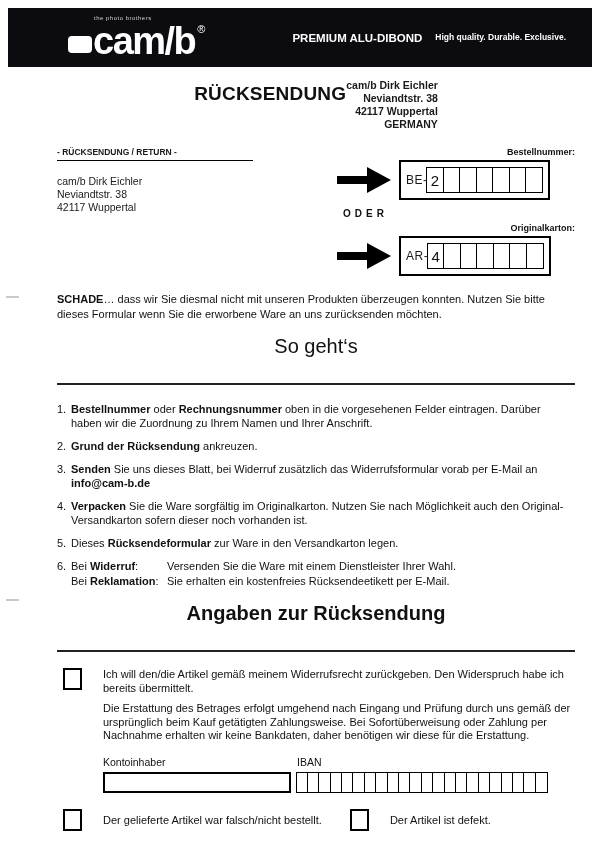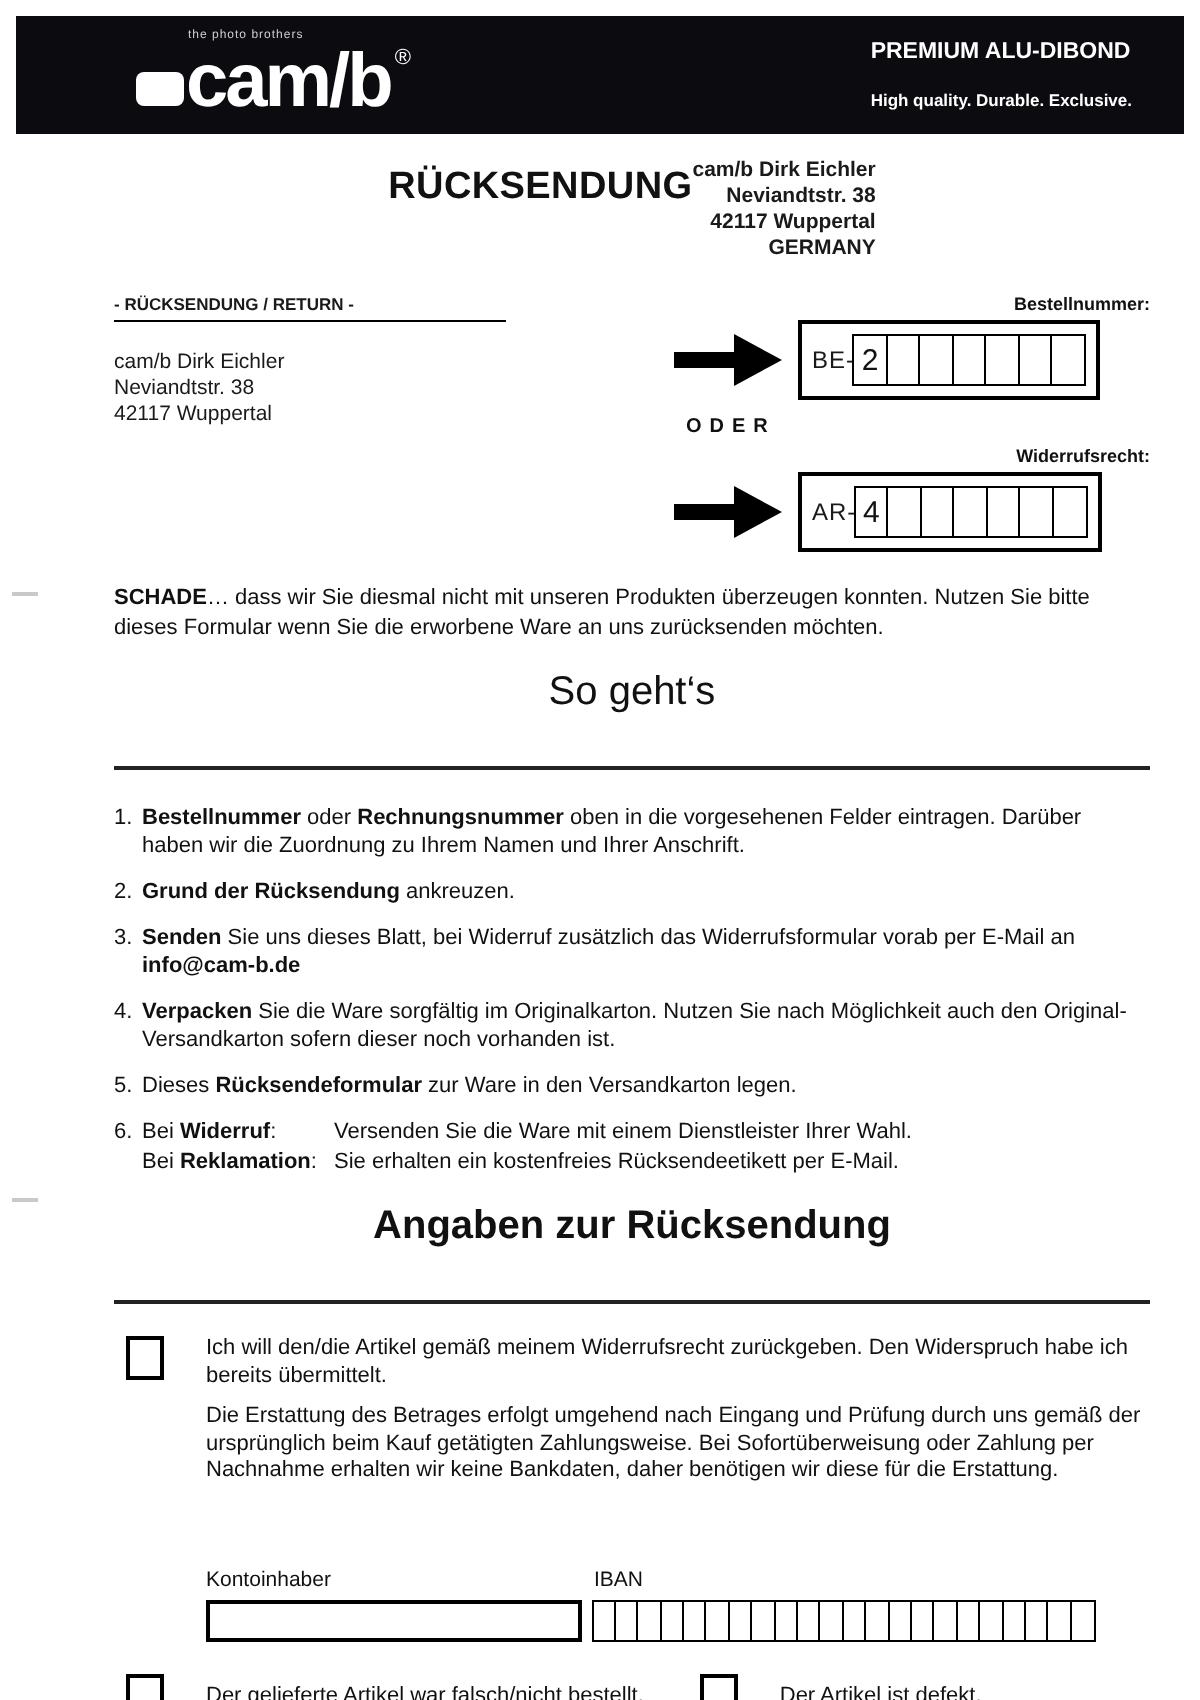--- a/index.html
+++ b/index.html
@@ -14,21 +14,21 @@
     margin:8px 8px 0 8px; height:59px; background:#0b0b10;
     display:flex; align-items:center; justify-content:space-between;
     padding:0 26px 0 60px;
   }
   .logo { display:flex; flex-direction:column; }
   .logo-tagline { color:#cfcfcf; font-size:6px; letter-spacing:0.5px; margin:0 0 1px 26px; }
   .logo-main { display:flex; align-items:center; line-height:1; }
   .cam-icon { width:24px; height:17px; background:#ffffff; border-radius:4px; margin-right:1px; margin-top:6px; }
   .logo-name { color:#ffffff; font-size:38px; font-weight:bold; letter-spacing:-1.5px; }
   .logo-reg { color:#ffffff; font-size:11px; position:relative; top:-12px; left:2px; }
-  .brand-right { display:flex; flex-direction:column; align-items:flex-start; gap:13px;margin-left:21px; }
+  .brand-right { display:flex; flex-direction:row; align-items:flex-start; gap:13px;margin-left:21px; }
   .brand-product { color:#ffffff; font-size:11.5px; font-weight:bold; }
   .brand-slogan { color:#ffffff; font-size:8.5px; font-weight:bold; }
   
   .content { padding:12px 25px 0 57px; }
   .row-a { display:flex; justify-content:center; }
   .page-title { font-size:19px; font-weight:bold; margin:4px 0 0 0; letter-spacing:0.2px; }
   .recipient { text-align:right; font-size:10.5px; line-height:13px; font-weight:bold; color:#1a1a1a; }
   .row-b { display:flex; justify-content:space-between; margin-top:16px; }
   .return-label { font-size:8.5px; font-weight:bold; border-bottom:1px solid #000; padding-bottom:3px; width:196px; color:#1a1a1a; }
   .sender { font-size:10.5px; line-height:13px; margin-top:14px; color:#1a1a1a; }
@@ -55,21 +55,21 @@
   .step-num { width:14px; flex:none; }
   .step-body { flex:1; padding-right:6px; }
   .six-grid { display:grid; grid-template-columns:96px 1fr; row-gap:1px; }
   
   .wd-row { display:flex; margin-top:9px; }
   .checkbox { width:19px; height:22px; border:2px solid #000; background:#fff; flex:none; }
   .wd-row .checkbox { margin-left:6px; }
   .wd-text { margin-left:21px; font-size:11px; line-height:13.5px; width:472px; }
   .wd-text p { margin:0 0 7px 0; }
   .bank-row { display:flex; margin-left:46px; margin-top:6px; }
-  .bank-label { font-size:10.5px; margin-bottom:4px;margin-top:28px; }
+  .bank-label { font-size:10.5px; margin-bottom:4px; }
   .konto-box { width:188px; height:21px; border:2px solid #000; background:#fff; }
   .iban-wrap { margin-left:6px; }
   .iban-grid { display:flex; }
   .iban-grid .cell { width:12.9px; height:21px; border:1.5px solid #000; margin-left:-1.5px; background:#fff; }
   .cb-row2 { display:flex; align-items:center; margin-top:16px; font-size:11px; }
   .cb-row2 .checkbox { margin-left:6px; }
   .cb-label { margin-left:21px; }
   .cb-row2 .second { margin-left:28px; }
   .fehler { margin-left:46px; margin-top:17px; }
   .fehler-label { font-size:15px; margin-bottom:5px; }
@@ -135,21 +135,21 @@
                 <span class="cell"></span>
                 <span class="cell"></span>
                 <span class="cell"></span>
                 <span class="cell"></span>
                 <span class="cell"></span>
               </span>
           </span>
         </div>
       </div>
       <div class="oder">ODER</div>
-      <div class="field-label">Widerrufsrecht:</div>
+      <div class="field-label">Originalkarton:</div>
       <div class="num-row">
         <span class="arrow">
             <span class="arrow-shaft"></span>
             <span class="arrow-head"></span>
           </span>
         <div class="num-box">
           <span class="num-prefix">AR-</span>
           <span class="cellgrid">
             <span class="cell">4</span>
             <span class="cellgrid">

